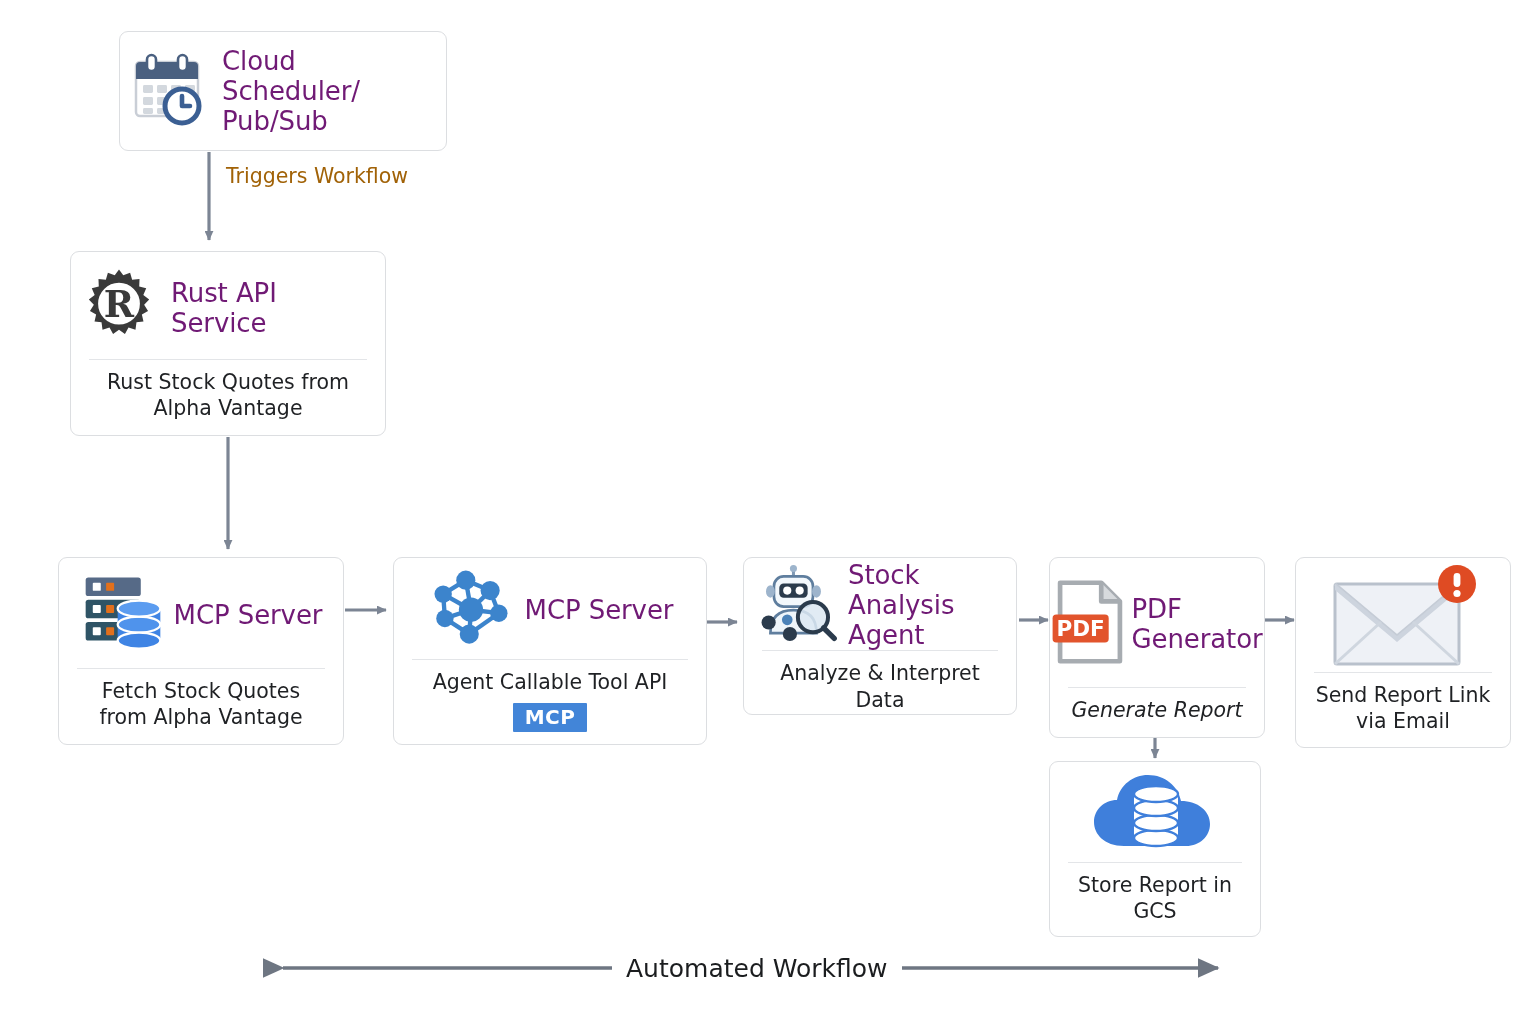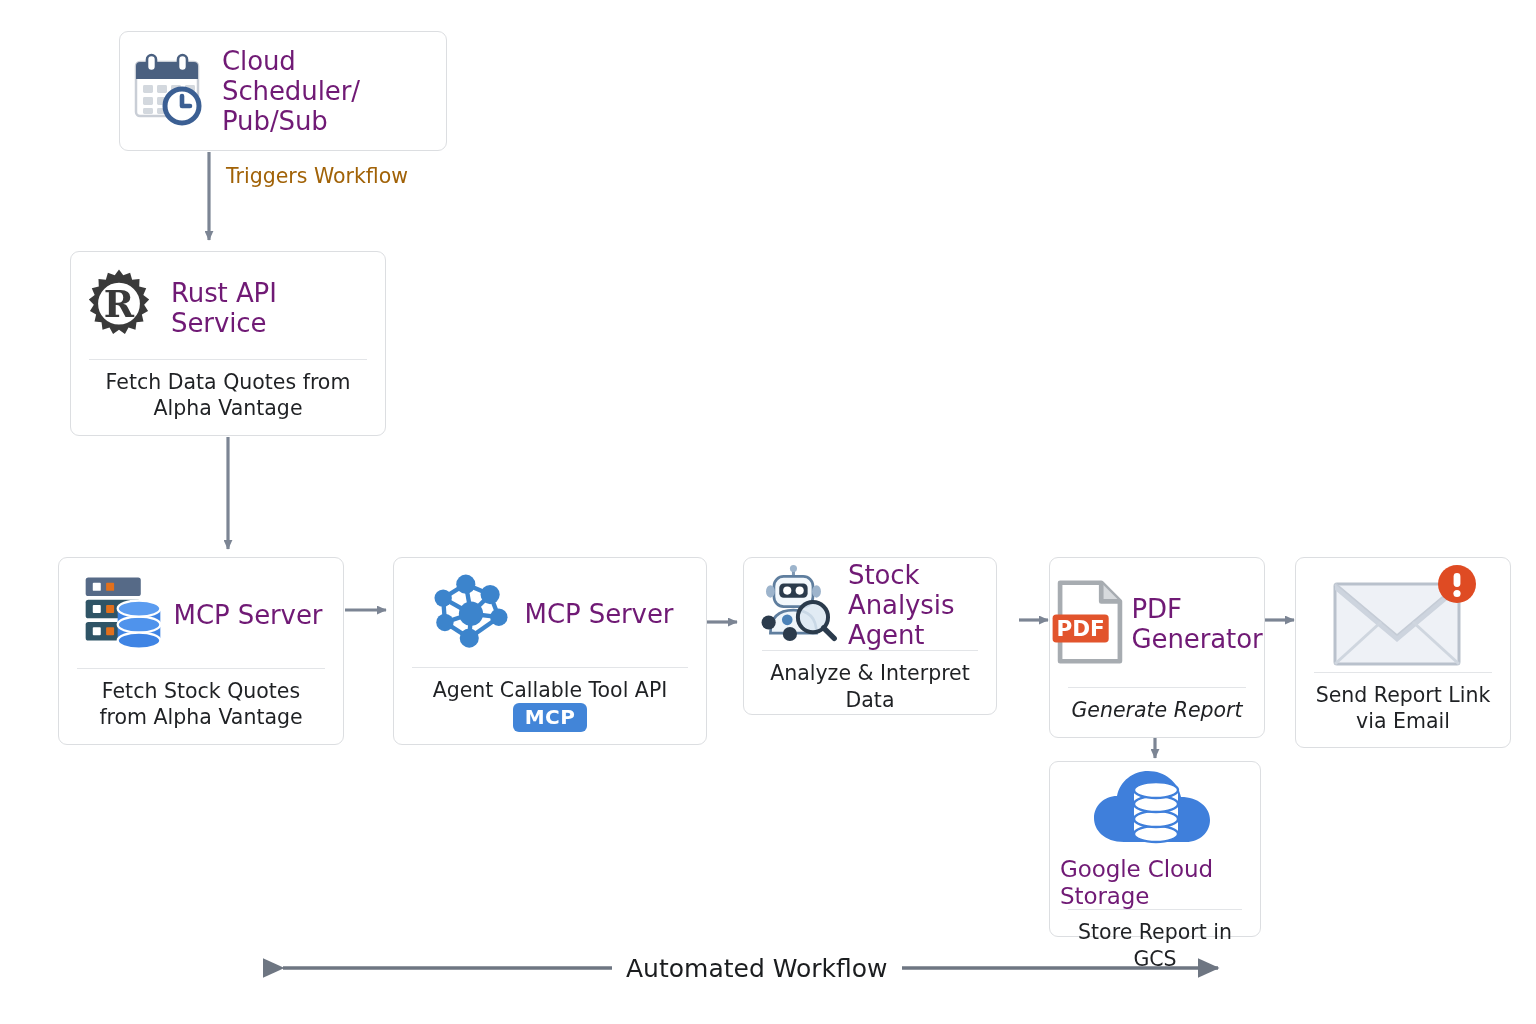--- a/index.html
+++ b/index.html
@@ -73,26 +73,27 @@
     line-height: 1.28;
     color: #1f2124;
     text-align: center;
     padding: 9px 12px 0 12px;
     white-space: pre-line;
     flex: 0 0 auto;
   }
   .node-sub.italic { font-style: italic; }
 
   .badge-mcp {
+    margin-top: 8px;
     background: #4285d8;
     color: #ffffff;
     font-weight: bold;
     font-size: 20px;
     letter-spacing: 0.4px;
-    border-radius: 6px;
+    border-radius: 1px;
     padding: 3px 12px 4px 12px;
     line-height: 1.1;
   }
 
   
   .edge-label {
     position: absolute;
     font-size: 20.5px;
     color: #a16207;
     white-space: nowrap;
@@ -189,21 +190,21 @@
             <path d="M50 2 L55.6 9.7 L64.6 6.2 L67.3 15.4 L77 14.6 L76.6 24.3 L85.8 26.5 L82 35.4 L89.7 41.3 L83.1 48.4 L88.2 56.7 L80.1 61.1 L82.2 70.5 L73 71.5 L71.7 81.1 L62.5 78.4 L57.8 86.9 L50 81.2 L42.2 86.9 L37.5 78.4 L28.3 81.1 L27 71.5 L17.8 70.5 L19.9 61.1 L11.8 56.7 L16.9 48.4 L10.3 41.3 L18 35.4 L14.2 26.5 L23.4 24.3 L23 14.6 L32.7 15.4 L35.4 6.2 L44.4 9.7 Z"></path>
           </g>
           <circle cx="50" cy="47" r="30" fill="#ffffff"></circle>
           <circle cx="50" cy="47" r="30" fill="none" stroke="#3a3a3a" stroke-width="5"></circle>
           <text x="50" y="64" text-anchor="middle" font-family="'DejaVu Serif','Liberation Serif',serif" font-size="48" font-weight="bold" fill="#3a3a3a">R</text>
         </svg>
       </span>
       <span class="node-title">Rust API Service</span>
     </div>
     <div class="divider"></div>
-    <div class="node-sub" style="padding-bottom:14px;">Fetch Data Quotes from
+    <div class="node-sub" style="padding-bottom:14px;">Rust Stock Quotes from
 Alpha Vantage</div>
   </div>
 
   <div class="node" style="left:58px; top:557px; width:286px; height:188px;">
     <div class="node-head" style="padding-top:4px; gap:8px;">
       <span class="icon">
         <svg width="86" height="80" viewBox="0 0 96 90">
           <rect x="6" y="5" width="62" height="21" rx="3" fill="#566a87"></rect>
           <rect x="6" y="30" width="62" height="21" rx="3" fill="#2f5466"></rect>
           <rect x="6" y="55" width="62" height="21" rx="3" fill="#2f5466"></rect>
@@ -262,21 +263,21 @@
           </g>
         </svg>
       </span>
       <span class="node-title">MCP Server</span>
     </div>
     <div class="divider"></div>
     <div class="node-sub">Agent Callable Tool API</div>
     <div class="badge-mcp" style="margin-bottom:12px;">MCP</div>
   </div>
 
-  <div class="node" style="left:743px; top:557px; width:254px; height:158px;">
+  <div class="node" style="left:743px; top:557px; width:274px; height:158px;">
     <div class="node-head" style="padding-top:2px; gap:8px;">
       <span class="icon">
         <svg width="86" height="78" viewBox="0 0 96 88">
           <path d="M44 14 L44 6" stroke="#7f99b5" stroke-width="3.4"></path>
           <circle cx="44" cy="5" r="4" fill="#9db4cc"></circle>
           <rect x="22" y="14" width="44" height="34" rx="11" fill="#f3f8fc" stroke="#5f7e9e" stroke-width="3"></rect>
           <rect x="28" y="22" width="32" height="16" rx="5" fill="#2b3b4c"></rect>
           <circle cx="37" cy="30" r="4.6" fill="#ffffff"></circle>
           <circle cx="51" cy="30" r="4.6" fill="#ffffff"></circle>
           <ellipse cx="18" cy="31" rx="5" ry="7" fill="#9db4cc"></ellipse>
@@ -340,21 +341,20 @@
           <path d="M34 74 C14 74 4 62 4 50 C4 38 14 28 27 28 C30 13 43 3 58 3 C75 3 88 14 91 29 C108 29 120 39 120 52 C120 64 110 74 96 74 Z" fill="#3f7fdb"></path>
           <g>
             <rect x="44" y="22" width="44" height="44" fill="#ffffff"></rect>
             <ellipse cx="66" cy="66" rx="22" ry="8" fill="#ffffff" stroke="#3f7fdb" stroke-width="2.4"></ellipse>
             <ellipse cx="66" cy="51" rx="22" ry="8" fill="#ffffff" stroke="#3f7fdb" stroke-width="2.4"></ellipse>
             <ellipse cx="66" cy="36" rx="22" ry="8" fill="#ffffff" stroke="#3f7fdb" stroke-width="2.4"></ellipse>
             <ellipse cx="66" cy="22" rx="22" ry="8" fill="#ffffff" stroke="#3f7fdb" stroke-width="2.4"></ellipse>
           </g>
         </svg>
       </span>
-      <span class="node-title small" style="font-size:23px;">Google Cloud Storage</span>
     </div>
     <div class="divider"></div>
     <div class="node-sub" style="padding-bottom:12px;">Store Report in GCS</div>
   </div>
 
   <div class="workflow-label" style="left:612px; top:954px;">Automated Workflow</div>
 
 </div>
 
 </body></html>

